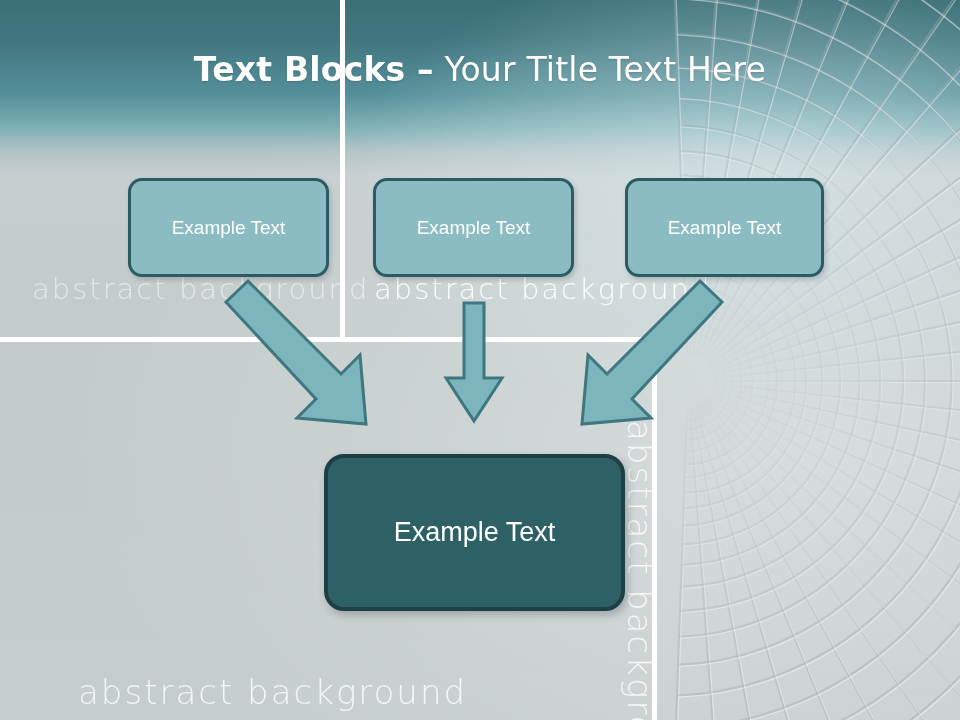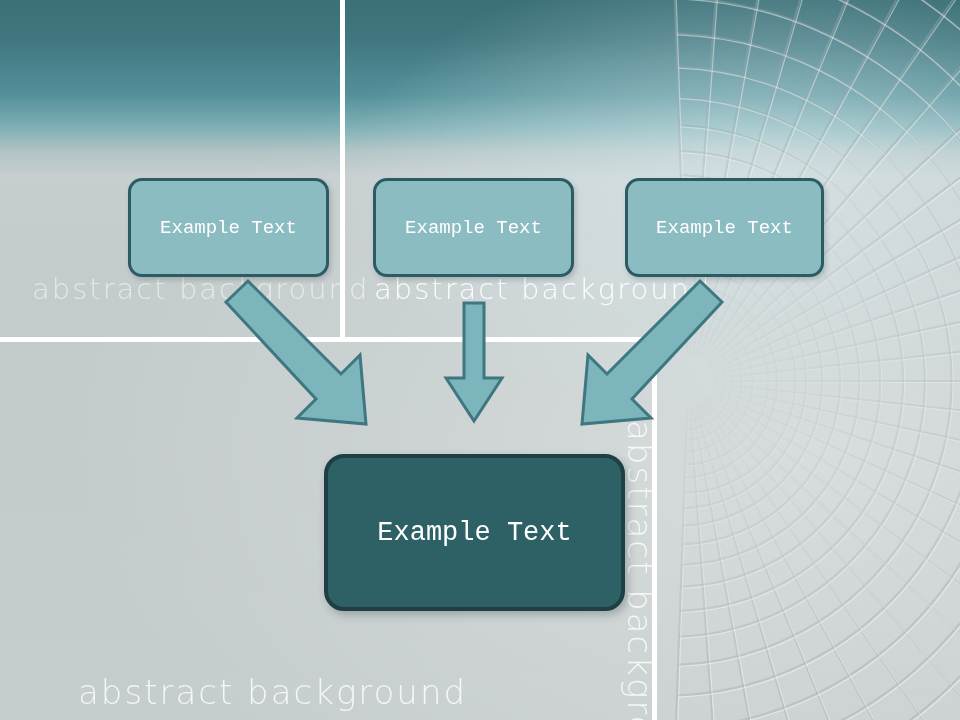--- a/index.html
+++ b/index.html
@@ -90,21 +90,21 @@
   }
   .title .b { font-weight:bold; }
   .title .n { font-weight:normal; }
 
   
   .box {
     position:absolute;
     display:flex; align-items:center; justify-content:center;
     border-radius:14px;
     color:#ffffff;
-    font-family:Liberation Mono, monospace;
+    font-family:Liberation Sans, sans-serif;
     text-align:left;
     box-shadow:2px 3px 5px rgba(40,60,64,0.22);
   }
   .box.top {
     background:#8bbcc2;
     border:3px solid #2c5b63;
     font-size:19px;
     height:99px;
   }
   .box.t1 { left:128px; top:178px; width:201px; }
@@ -269,20 +269,21 @@
   <div class="wline vert-top"></div>
   <div class="wline-fade"></div>
   <div class="wline horiz"></div>
   <div class="wline vert-bot"></div>
 
   <div class="wm wm-a">abstract background</div>
   <div class="wm wm-b">abstract background</div>
   <div class="wm wm-c">abstract background</div>
   <div class="wm wm-d">abstract background</div>
 
+  <div class="title"><span class="b">Text Blocks –</span><span class="n"> Your Title Text Here</span></div>
 
   <div class="arrows">
     <svg viewBox="0 0 960 720" xmlns="http://www.w3.org/2000/svg">
       <g stroke="#3f7781" stroke-width="3" fill="#7db5bd" stroke-linejoin="miter">
 
         <polygon points="226,302 248,281 341,374 360,355 366,424 297,418 316,399"></polygon>
 
         <polygon points="464,303 484,303 484,378 502,378 474,421 446,378 464,378"></polygon>
 
         <polygon points="722,302 700,281 607,374 588,355 582,424 651,418 632,399"></polygon>

